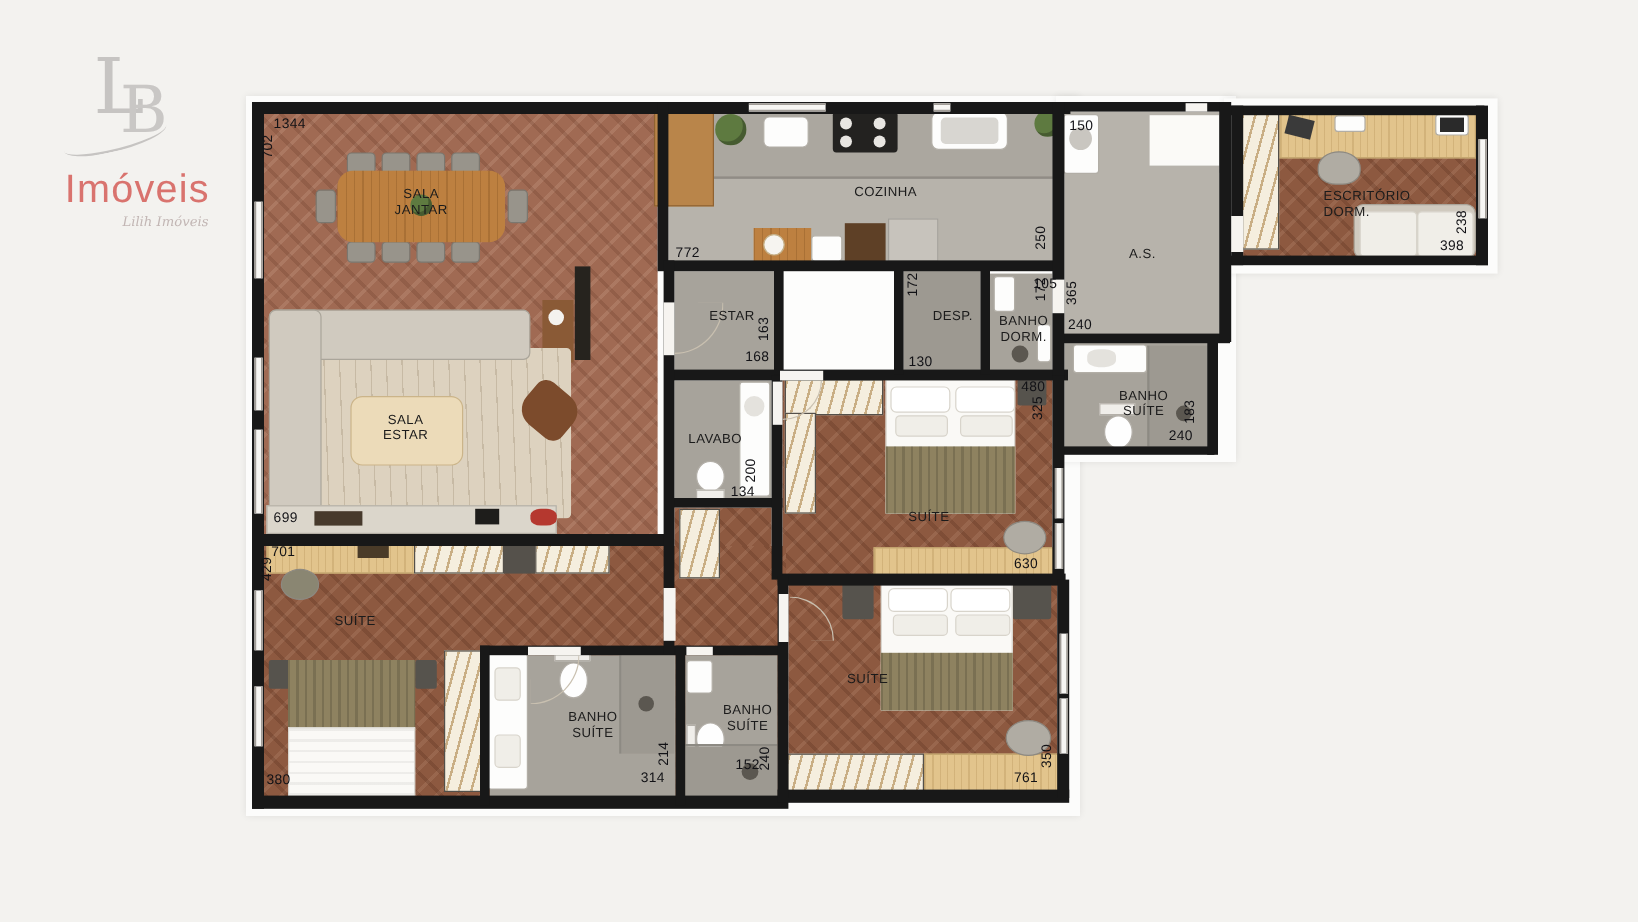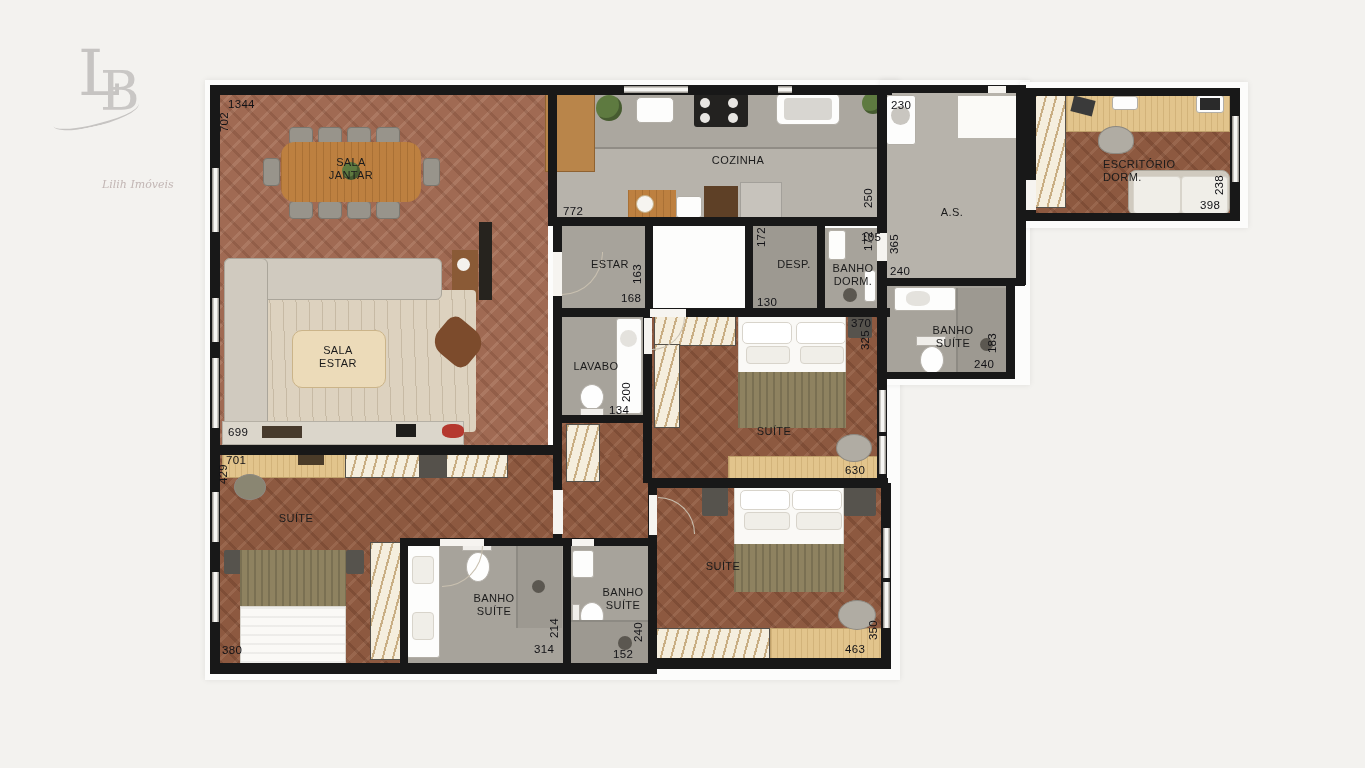--- a/index.html
+++ b/index.html
@@ -54,20 +54,21 @@
 <body>
 
 <div id="c">
 
   <div id="logo">
     <div class="mono">
       <span class="ml">L</span>
       <span class="mb">B</span>
       <div class="swoosh"></div>
     </div>
+    <div class="brand">Imóveis</div>
     <div class="tagline">Lilih Imóveis</div>
   </div>
 
   <div class="under" style="left:205px;top:80px;width:695px;height:600px"></div>
   <div class="under" style="left:880px;top:80px;width:150px;height:305px"></div>
   <div class="under" style="left:1020px;top:82px;width:228px;height:146px"></div>
 
   <div class="a fl-wood" style="left:215px;top:90px;width:333px;height:356px;z-index:1"></div>
   <div class="a fl-gray" style="left:557px;top:90px;width:320px;height:128px;z-index:1"></div>
   <div class="a fl-gray2" style="left:562px;top:226px;width:83px;height:84px;z-index:1"></div>
@@ -292,52 +293,52 @@
   <div class="dim" style="left:621px;top:292px">168</div>
 
   <div class="dim vdim" style="left:755px;top:227px">172</div>
   <div class="lbl" style="left:768px;top:258px;width:52px">DESP.</div>
   <div class="dim" style="left:757px;top:296px">130</div>
 
   <div class="dim" style="left:861px;top:231px">105</div>
   <div class="dim vdim" style="left:862px;top:231px">172</div>
   <div class="lbl" style="left:828px;top:262px;width:50px">BANHO DORM.</div>
 
-  <div class="dim" style="left:891px;top:99px">230</div>
+  <div class="dim" style="left:891px;top:99px">150</div>
   <div class="lbl" style="left:930px;top:206px;width:44px">A.S.</div>
   <div class="dim vdim" style="left:888px;top:234px">365</div>
   <div class="dim" style="left:890px;top:265px">240</div>
 
   <div class="lbl" style="left:1103px;top:158px;width:96px;text-align:left">ESCRITÓRIO DORM.</div>
   <div class="dim vdim" style="left:1213px;top:175px">238</div>
   <div class="dim" style="left:1200px;top:199px">398</div>
 
   <div class="lbl" style="left:926px;top:324px;width:54px">BANHO SUÍTE</div>
   <div class="dim vdim" style="left:986px;top:333px">183</div>
   <div class="dim" style="left:974px;top:358px">240</div>
 
   <div class="lbl" style="left:570px;top:360px;width:52px">LAVABO</div>
   <div class="dim vdim" style="left:620px;top:382px">200</div>
   <div class="dim" style="left:609px;top:404px">134</div>
 
-  <div class="dim" style="left:851px;top:317px">370</div>
+  <div class="dim" style="left:851px;top:317px">480</div>
   <div class="dim vdim" style="left:859px;top:330px">325</div>
   <div class="lbl" style="left:746px;top:425px;width:56px">SUÍTE</div>
   <div class="dim" style="left:845px;top:464px">630</div>
 
   <div class="dim" style="left:226px;top:454px">701</div>
   <div class="dim vdim" style="left:217px;top:464px">429</div>
   <div class="lbl" style="left:268px;top:512px;width:56px">SUÍTE</div>
   <div class="dim" style="left:222px;top:644px">380</div>
 
   <div class="lbl" style="left:466px;top:592px;width:56px">BANHO SUÍTE</div>
   <div class="dim vdim" style="left:548px;top:618px">214</div>
   <div class="dim" style="left:534px;top:643px">314</div>
 
   <div class="lbl" style="left:596px;top:586px;width:54px">BANHO SUÍTE</div>
   <div class="dim vdim" style="left:632px;top:622px">240</div>
-  <div class="dim" style="left:613px;top:648px">152</div>
+  <div class="dim" style="left:613px;top:632px">152</div>
 
   <div class="lbl" style="left:695px;top:560px;width:56px">SUÍTE</div>
-  <div class="dim" style="left:845px;top:643px">463</div>
+  <div class="dim" style="left:845px;top:643px">761</div>
   <div class="dim vdim" style="left:867px;top:620px">350</div>
 
 </div>
 
 </body></html>

